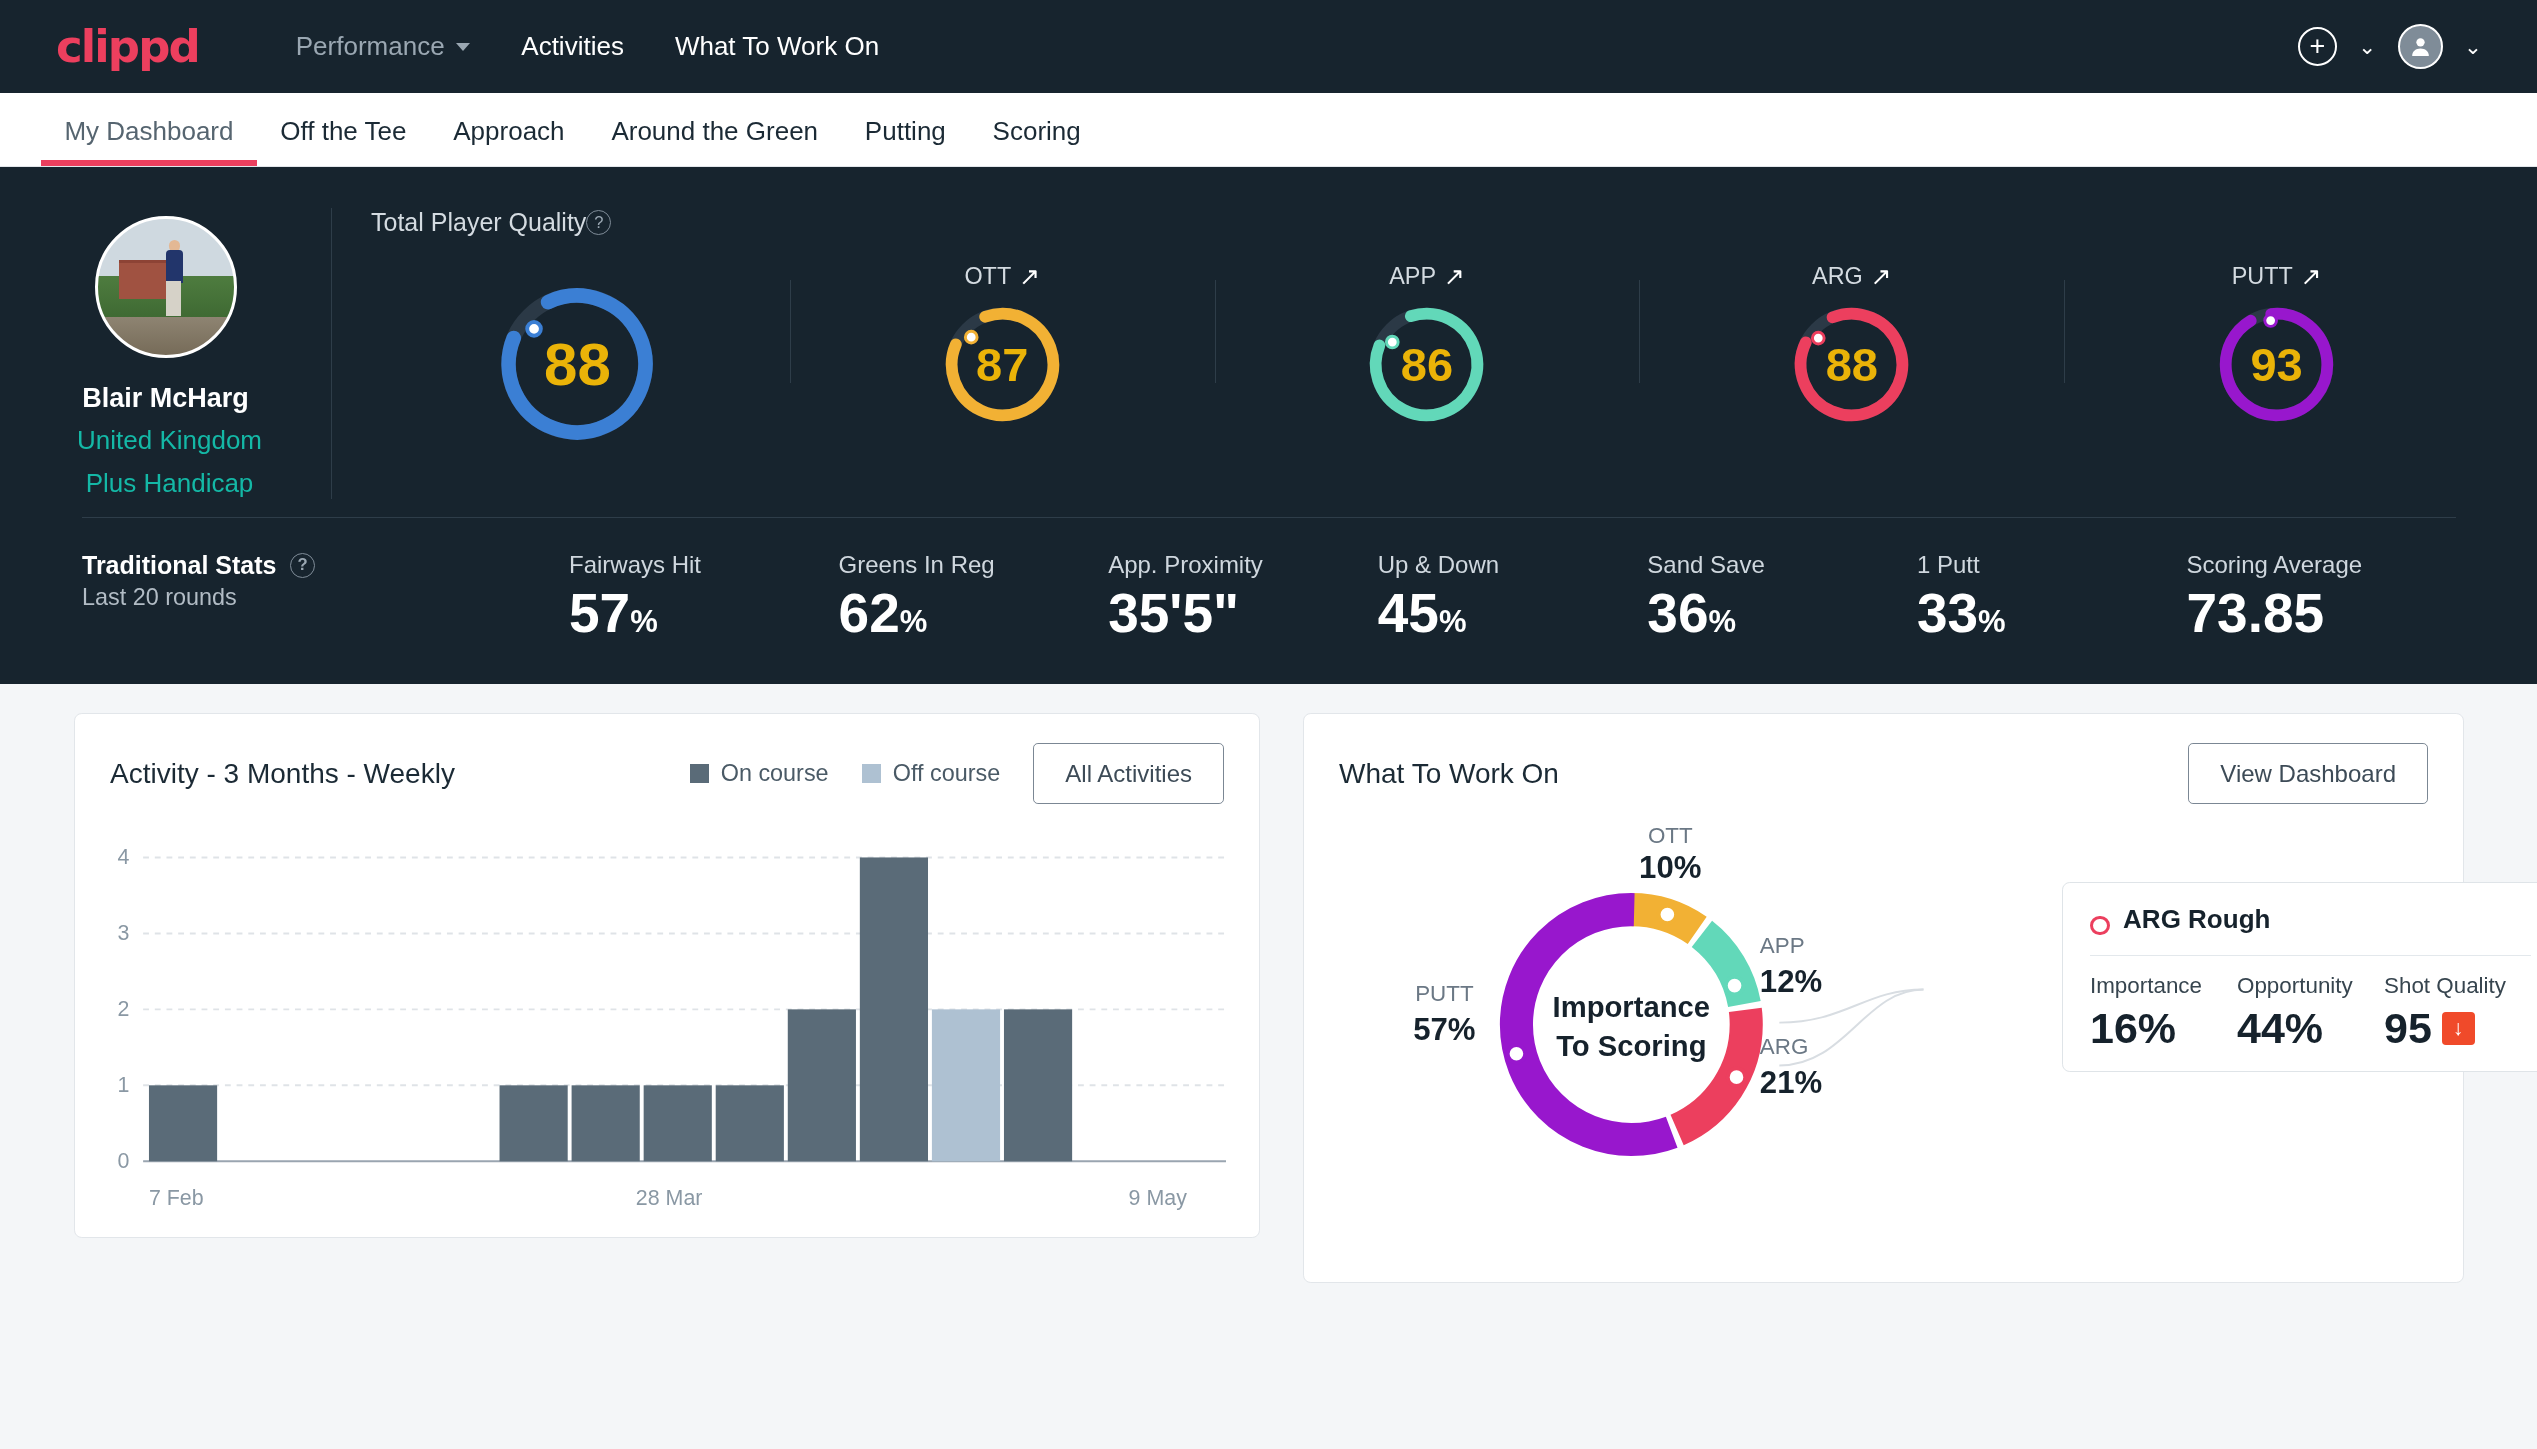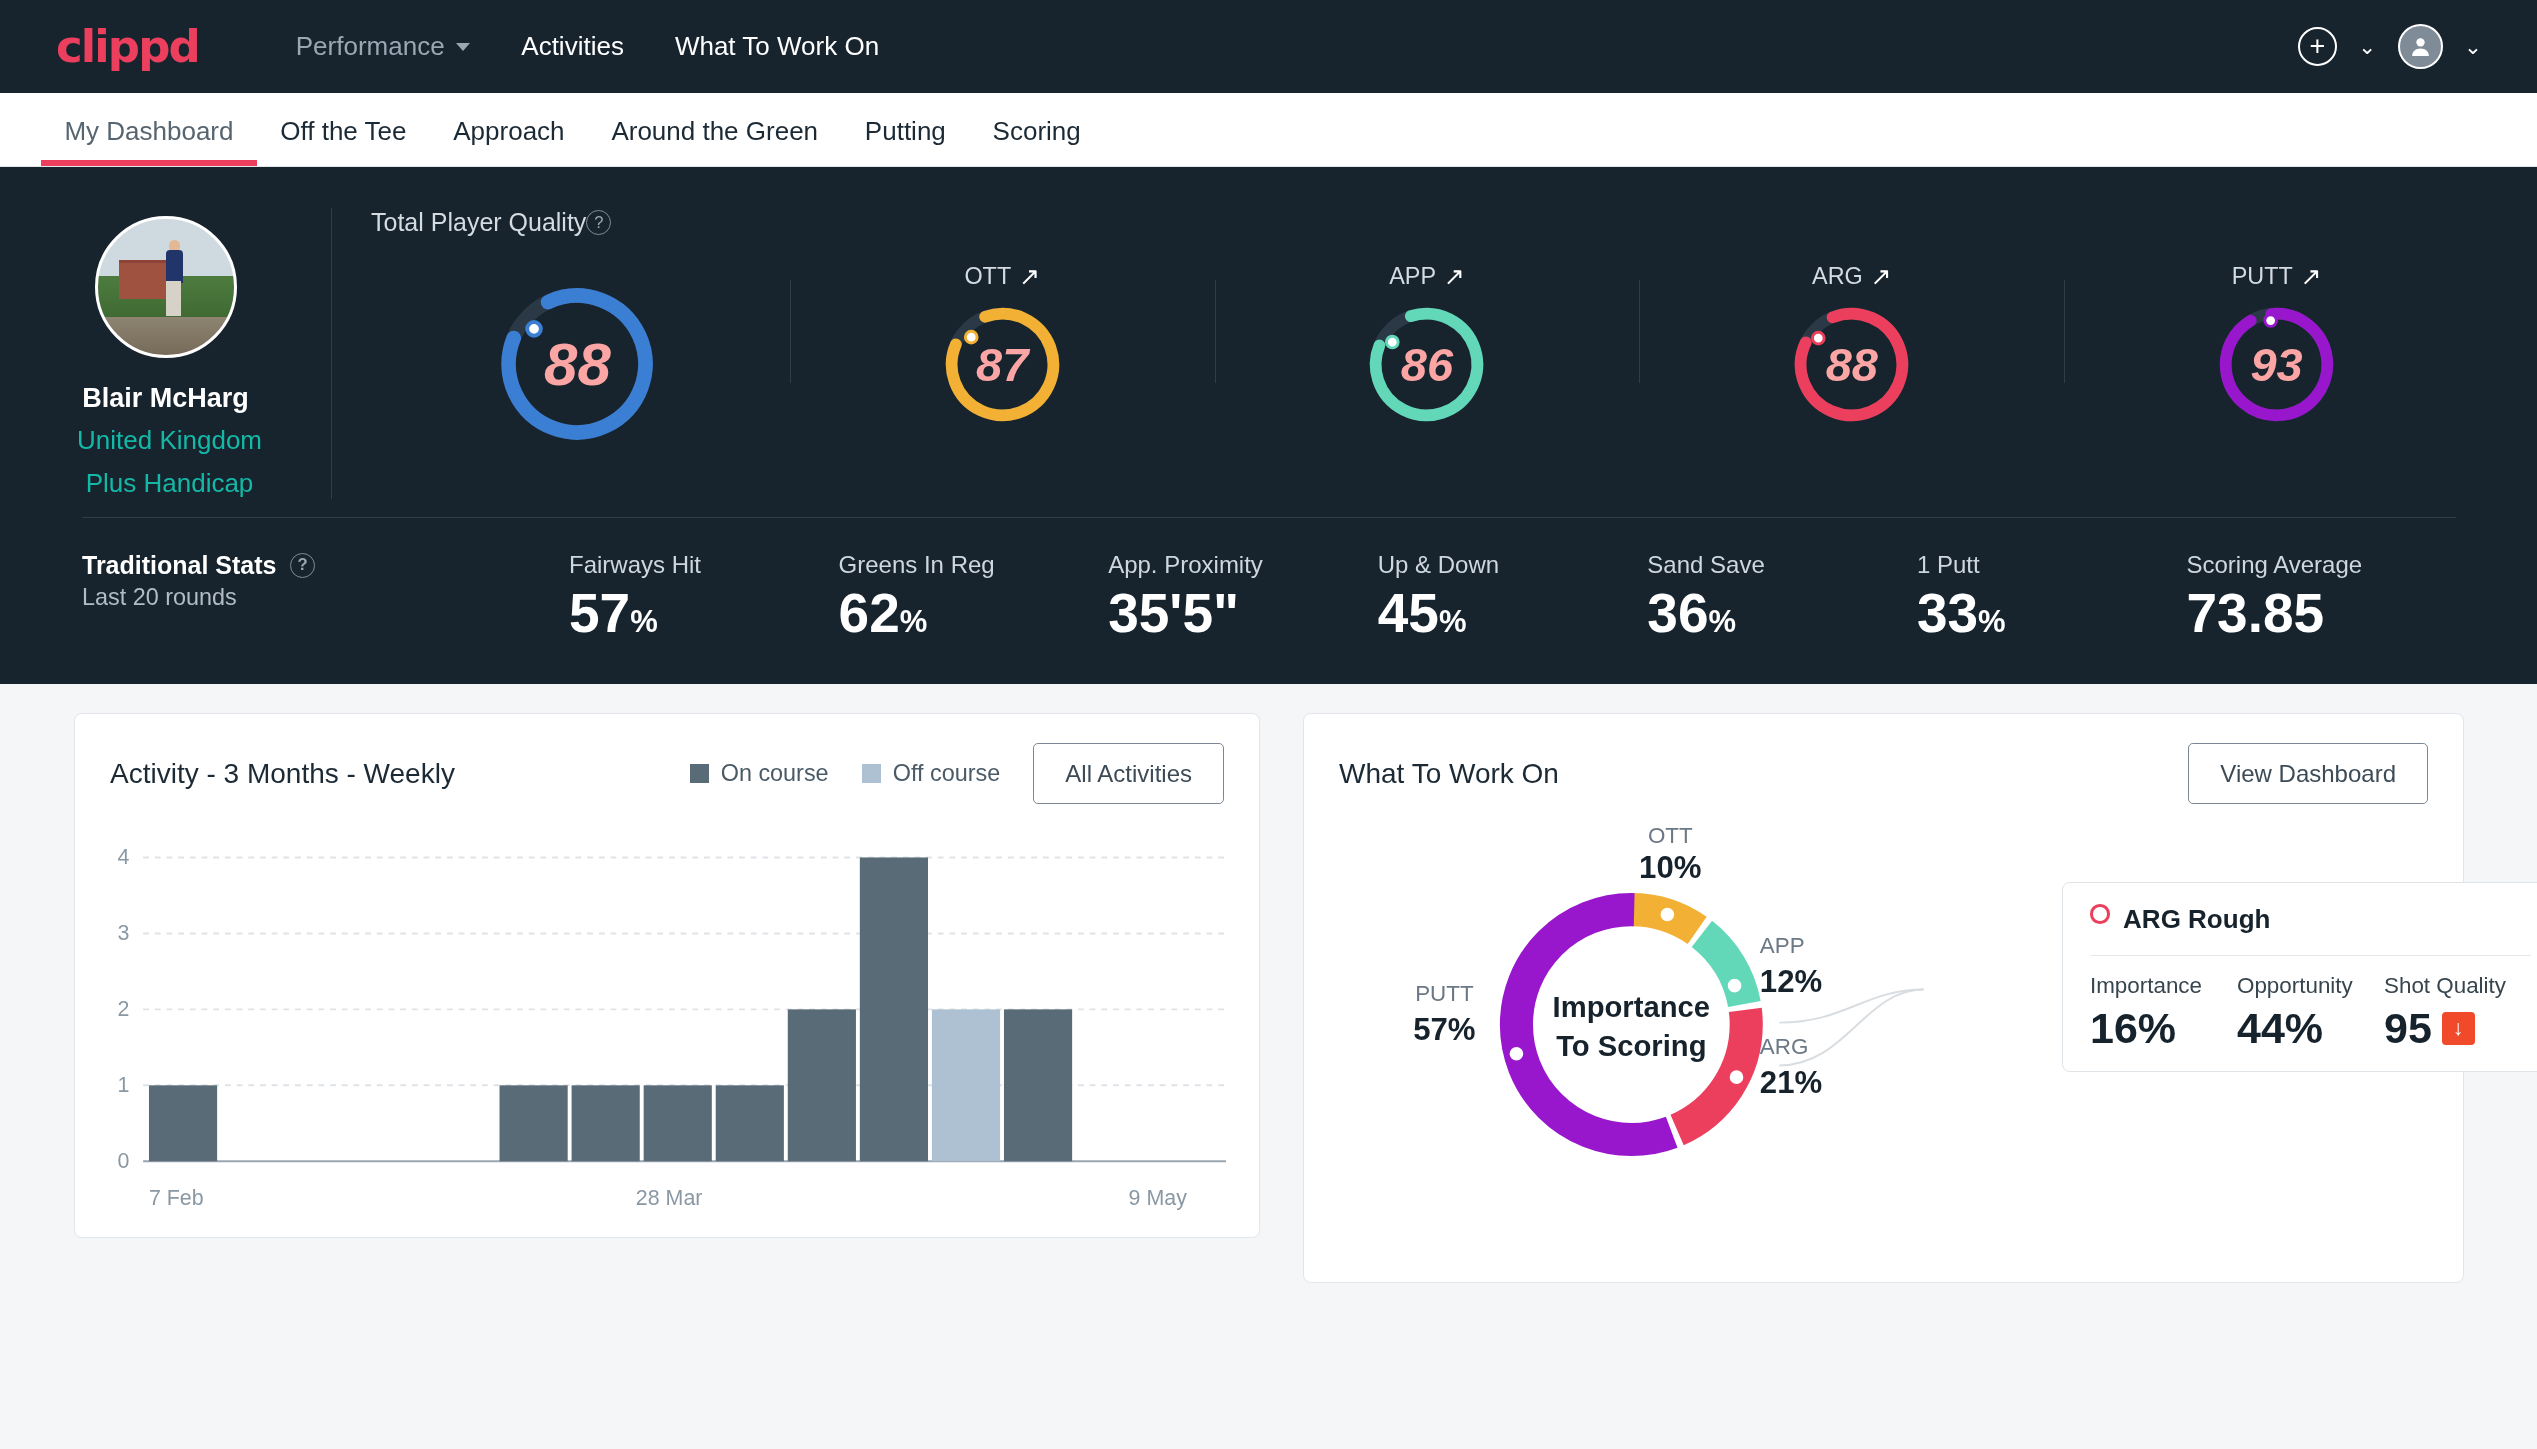--- a/index.html
+++ b/index.html
@@ -115,21 +115,21 @@
     width:1px; background:#2e3d49;
   }
   .gauge-cap { color:#d4dbe1; font-size:23.4px; margin-bottom:9.7px; display:flex; align-items:center; gap:7.8px; height:29px; }
   .gauge-cap.blank { visibility:hidden; }
   .arrow-up { font-size:25px; color:#ffffff; }
   .ring-wrap { position:relative; }
   .ring-wrap svg { display:block; }
   .ring-val {
     position:absolute; inset:0;
     display:flex;align-items:center;justify-content:center;
-    color:#fca5a5; font-weight:bold;font-style:italic;
+    color:#eab308; font-weight:bold;
   }
 
   
   .trad-sep { height:1px; background:#2e3d49; margin:17.5px 82px 0 82px; }
   .trad {
     display:flex; align-items:flex-start;
     padding:33px 82px 15.6px 82px;
   }
   .trad-title-box { width:487px; flex-shrink:0; }
   .trad-title {
@@ -174,21 +174,21 @@
   .chartbox svg { display:block; }
 
   
   .wtwo-body { position:relative; height:477px; margin-top:7.8px; }
   .info-card {
     position:absolute; left:723px; top:70px;
     width:497px; height:190px;
     background:#fff; border:1px solid #dfe4e8; border-radius:7.8px;
     padding:21.4px 27px;
   }
-  .ic-head { display:flex; align-items:flex-start; gap:13.6px; }
+  .ic-head { display:flex; align-items:flex-end; gap:13.6px; }
   .ic-ring { width:19.5px;height:19.5px;border-radius:50%;border:3.9px solid #ec3f5e; }
   .ic-title { font-size:26px; font-weight:bold; color:#16222c; }
   .ic-sep { height:1px; background:#e3e8ec; margin:19.5px 0 17.5px 0; }
   .ic-cols { display:flex; }
   .ic-col { flex:1; }
   .ic-lab { font-size:22.4px; color:#37454f; }
   .ic-val {
     font-size:43px; font-weight:bold; color:#16222c;
     margin-top:7.8px; display:flex; align-items:center; gap:9.7px; line-height:1;
   }

